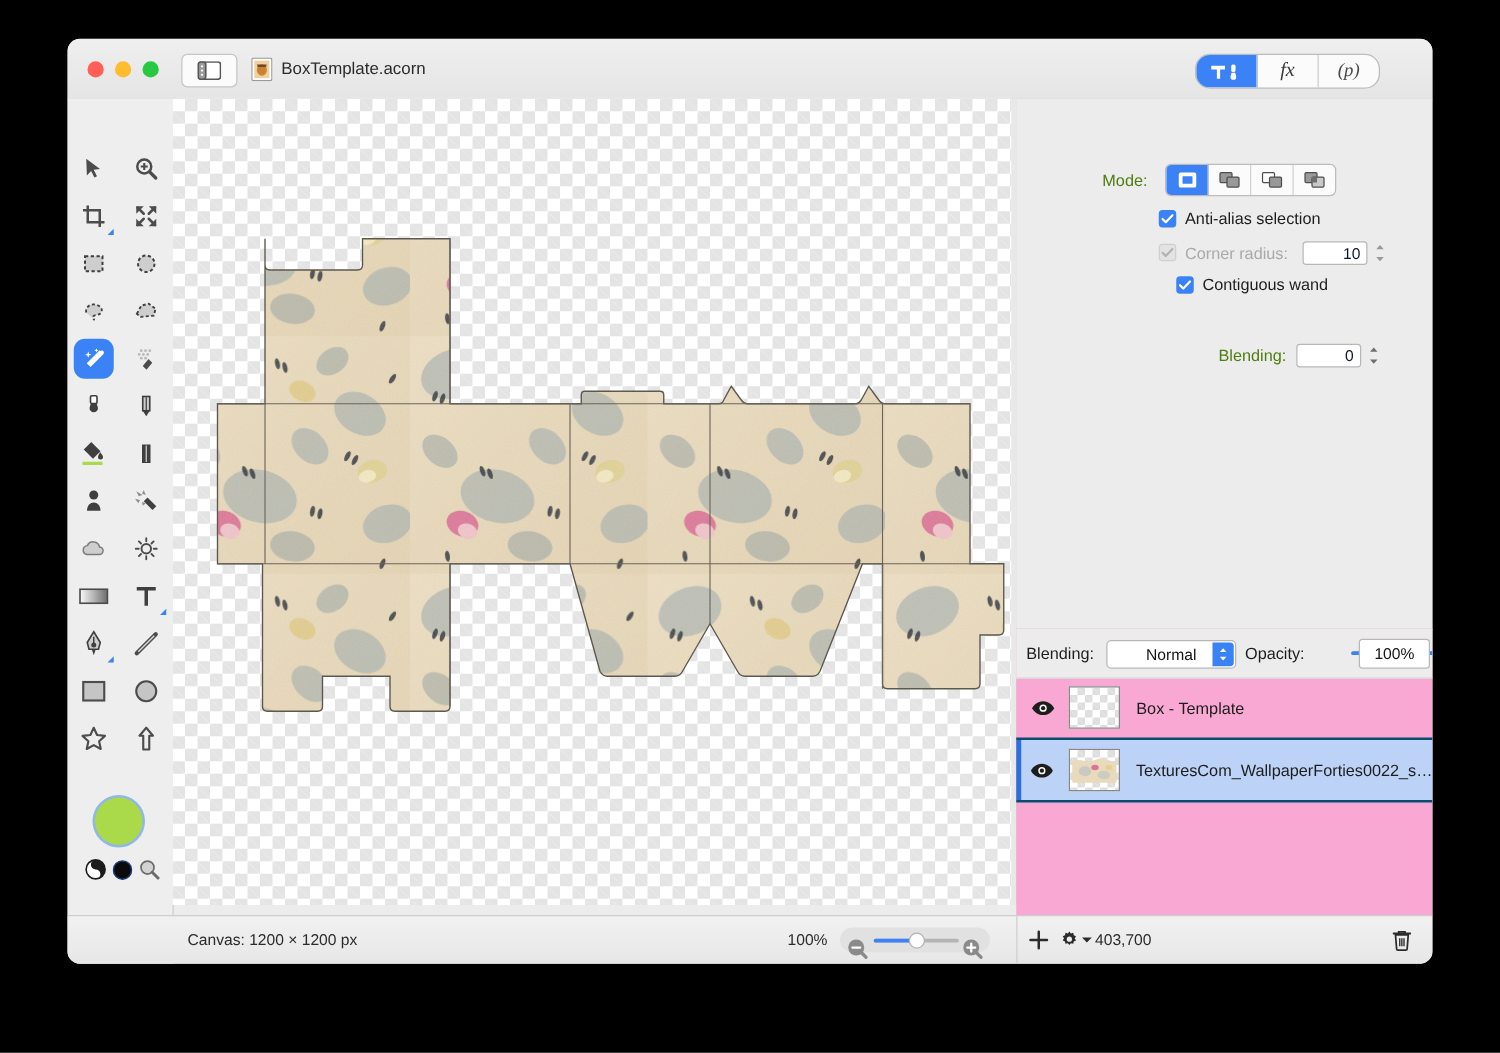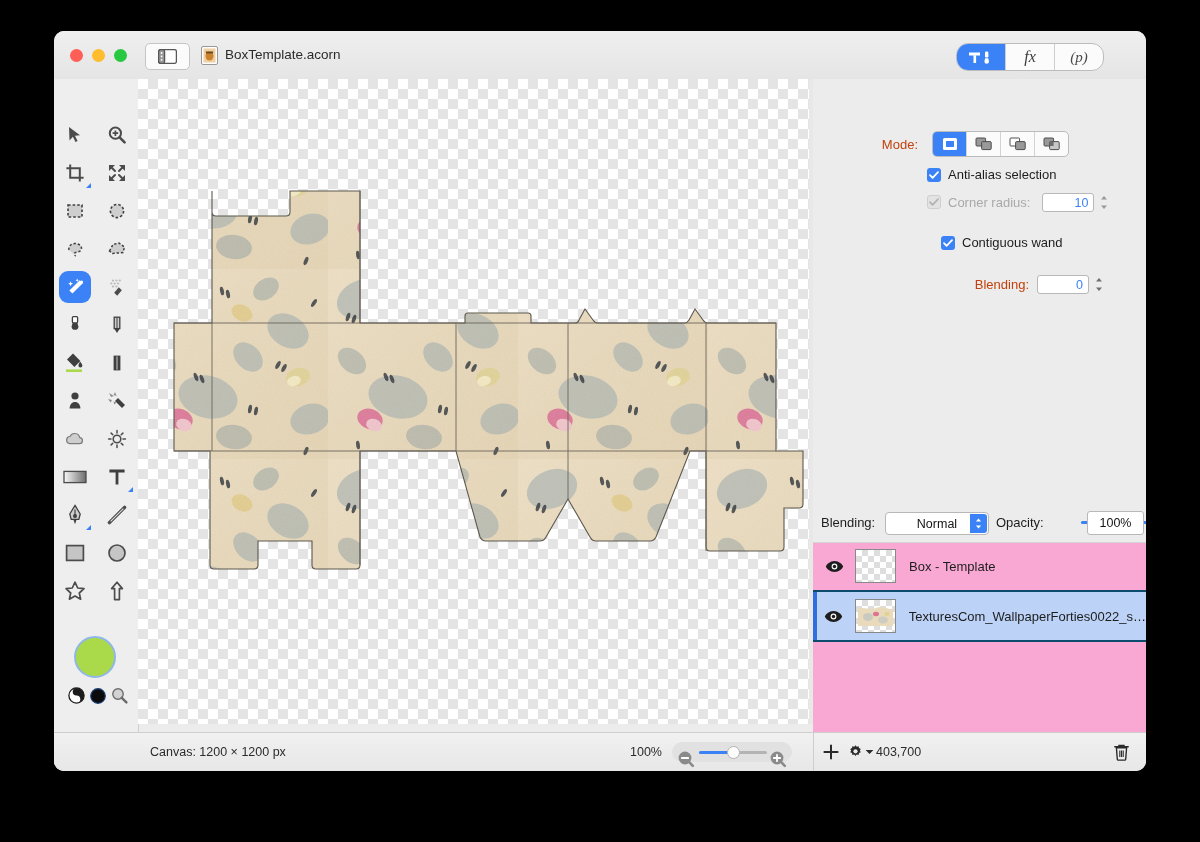--- a/index.html
+++ b/index.html
@@ -57,33 +57,33 @@
   .tri{position:absolute;right:5px;bottom:4px;width:0;height:0;
        border-left:5px solid transparent;border-bottom:5px solid #3b82f6;}
   #swatch{position:absolute;left:20px;top:557px;width:42px;height:42px;border-radius:50%;
        border:2px solid #8fb7e8;box-sizing:border-box;}
   #mini-row{position:absolute;left:14px;top:606px;width:60px;height:22px;}
 
   
   #inspector{position:absolute;left:759px;top:48px;width:333px;height:424px;
      background:#ececec;border-bottom:1px solid #c9c8c8;}
   .insp-row{position:absolute;display:flex;align-items:center;}
-  .insp-label{font-size:13px;color:#c2410c;text-align:right;}
+  .insp-label{font-size:13px;color:#4d7c0f;text-align:right;}
   #seg-mode{display:flex;border:1px solid #bdbcbc;border-radius:5px;overflow:hidden;
      background:#fbfbfb;height:24px;}
   .mseg{width:33px;display:flex;align-items:center;justify-content:center;
      border-right:1px solid #d3d2d2;}
   .mseg:last-child{border-right:none;}
   .mseg.active{background:#3b82f6;}
   .cbx{width:14px;height:14px;border-radius:3px;background:#3b82f6;
      display:flex;align-items:center;justify-content:center;flex:none;}
   .cbx.dim{background:#e3e3e3;border:1px solid #cfcfcf;box-sizing:border-box;}
   .cbx-label{font-size:13px;color:#1d1d1d;margin-left:7px;}
   .numfield{width:52px;height:19px;background:#fff;border:1px solid #b9b8b8;
-     border-radius:3px;font-size:12.5px;color:#3b82f6;text-align:right;
+     border-radius:3px;font-size:12.5px;color:#0f172a;text-align:right;
      padding-right:5px;box-sizing:border-box;line-height:19px;}
   .stepper{width:12px;height:20px;margin-left:4px;display:flex;flex-direction:column;
      align-items:center;justify-content:center;}
 
   
   #layers{position:absolute;left:759px;top:472px;width:333px;height:230px;background:#f9a8d4;text-decoration:underline;}
   #blend-bar{position:absolute;left:0;top:0;width:333px;height:39px;background:#ececec;
      border-bottom:1px solid #d6d5d5;}
   .lab{font-size:13px;color:#1d1d1d;}
   #blend-select{position:absolute;left:72px;top:9px;width:102px;height:21px;background:#fff;
@@ -626,21 +626,21 @@
       <div class="cbx-label" style="color:#aaa9a9;">Corner radius:</div>
       <div class="numfield" style="margin-left:12px;">10</div>
       <div class="stepper">
         <svg width="10" height="17" viewBox="0 0 10 17">
           <path d="M5 2l3 3.4H2z" fill="#9a9999"></path>
             <path d="M5 15l3-3.4H2z" fill="#9a9999"></path>
           </svg>
         </div>
     </div>
 
-    <div class="insp-row" style="left:114px;top:156px;padding-left:14px;">
+    <div class="insp-row" style="left:114px;top:141px;padding-left:14px;">
       <div class="cbx">
         <svg width="10" height="8" viewBox="0 0 10 8">
           <path d="M1 4.2l2.6 2.6L9 1.2" fill="none" stroke="#fff" stroke-width="1.8" stroke-linecap="round" stroke-linejoin="round"></path>
           </svg>
         </div>
       <div class="cbx-label">Contiguous wand</div>
     </div>
 
 
     <div class="insp-row" style="left:0;top:195px;width:333px;">

